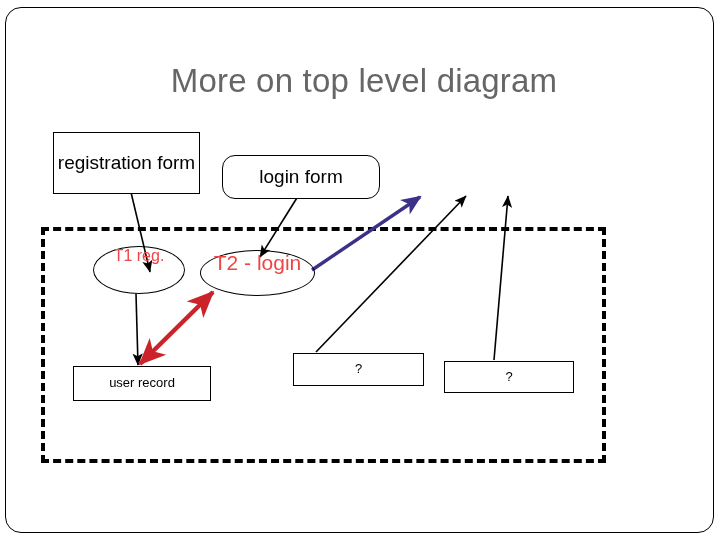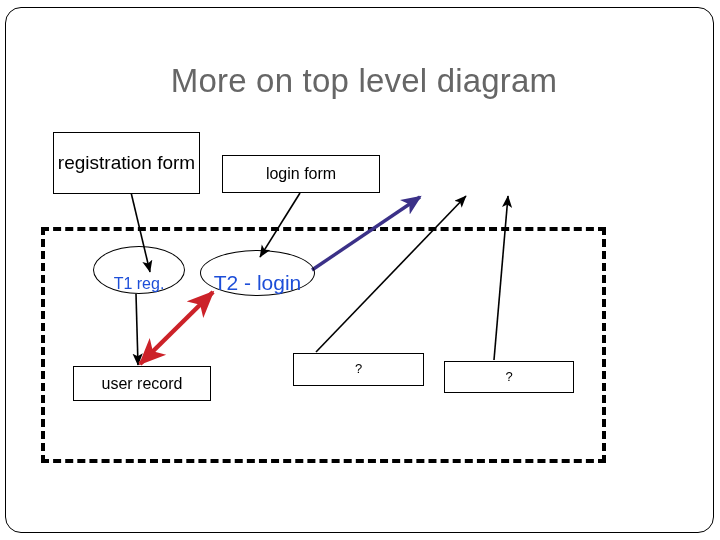--- a/index.html
+++ b/index.html
@@ -59,49 +59,50 @@
     text-align: center;
     color: #000000;
     font-family: "Liberation Sans", sans-serif;
     line-height: 1.12;
   }
   #box-registration {
     left: 53px;  top: 132px;  width: 147px; height: 62px;
     font-size: 19px;
   }
   #box-login {
-    left: 222px; top: 155px;  width: 158px; height: 38px;
-    font-size: 16px;
+    left: 222px; top: 155px;  width: 158px; height: 44px;
+    font-size: 19px;
+    border-radius: 13px;
   }
   #box-profile {
     left: 408px; top: 155px;  width: 158px; height: 38px;
     font-size: 19px;
   }
   #box-userrecord {
     left: 73px;  top: 366px;  width: 138px; height: 35px;
-    font-size: 16px;
+    font-size: 13px;
   }
   #box-q1 {
     left: 293px; top: 353px;  width: 131px; height: 33px;
     font-size: 13px;
   }
   #box-q2 {
     left: 444px; top: 361px;  width: 130px; height: 32px;
     font-size: 13px;
   }
   .ellipse-node {
     position: absolute;
     border: 1.5px solid #000000;
     border-radius: 50%;
     background: transparent;
     box-sizing: border-box;
     display: flex;
-    align-items: flex-end;
+    align-items: flex-start;
     justify-content: center;
-    color: #1d4ed8;
+    color: #ef4444;
     font-family: "Liberation Sans", sans-serif;
   }
   #ellipse-t1 {
     left: 93px;  top: 246px;  width: 92px;  height: 48px;
     font-size: 16px;
   }
   #ellipse-t2 {
     left: 200px; top: 250px;  width: 115px; height: 46px;
     font-size: 21px;
   }

